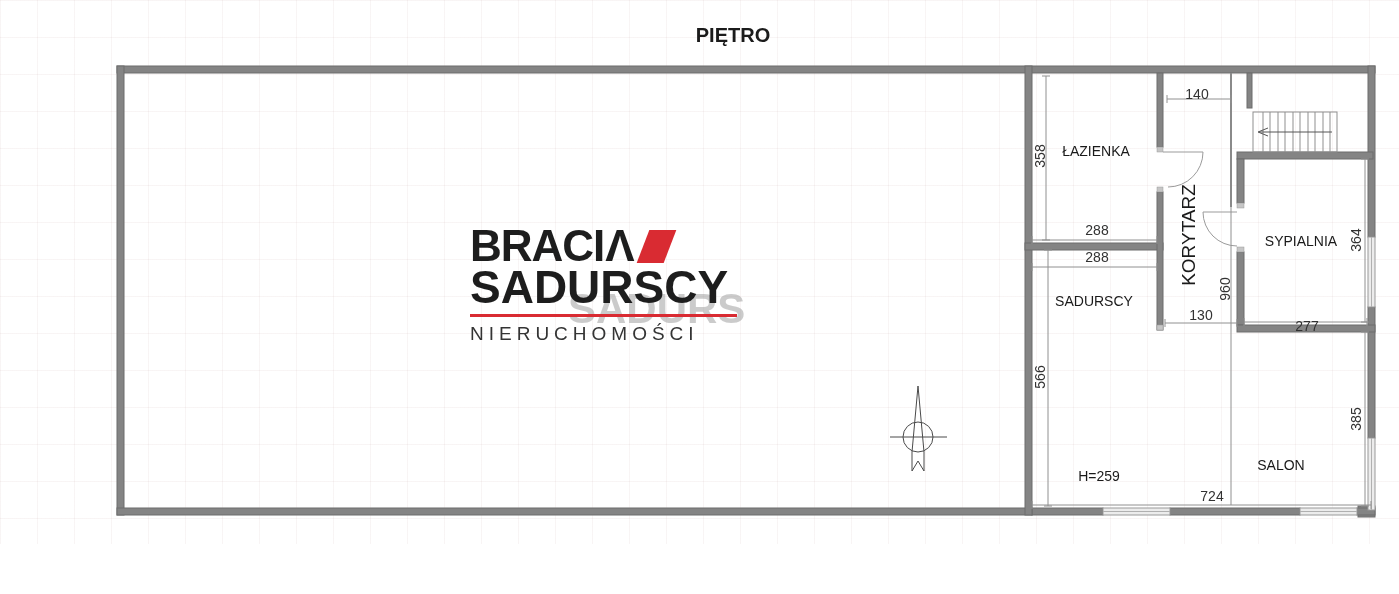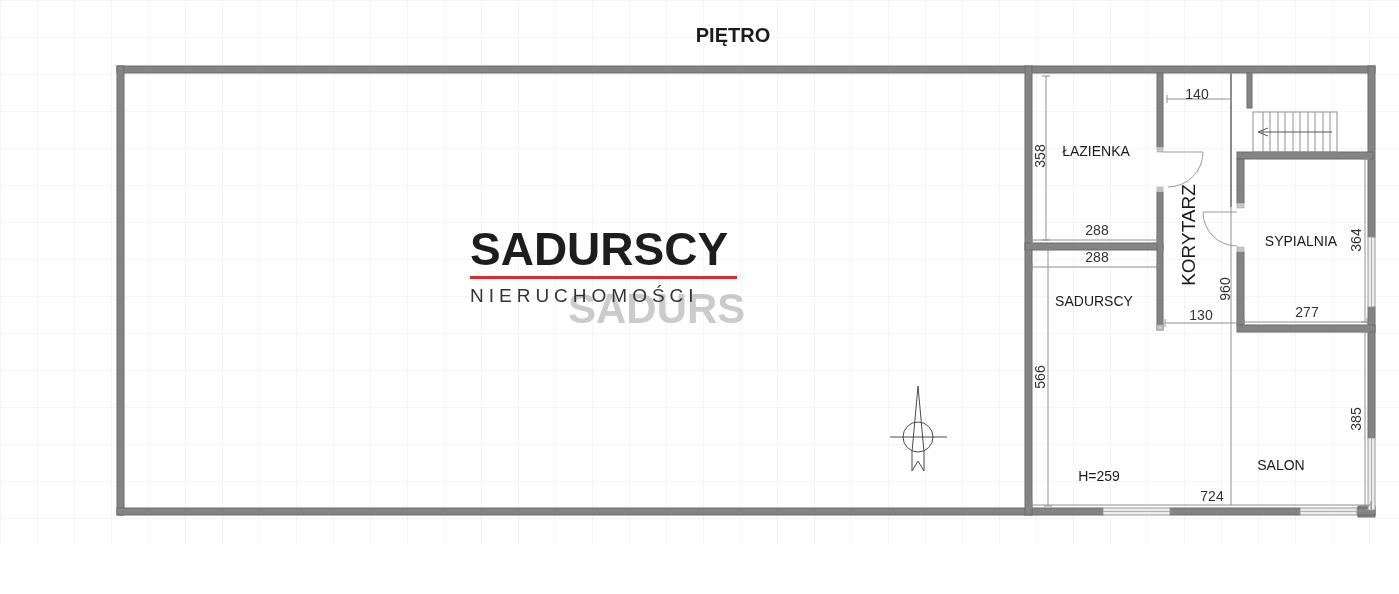--- a/index.html
+++ b/index.html
@@ -147,25 +147,30 @@
   <div class="lbl" style="left:1281px;top:465px;text-align:center;">SALON</div>
   <div class="lbl" style="left:1099px;top:476px;">H=259</div>
 
   <div class="dim rot" style="left:1040px;top:156px;">358</div>
   <div class="dim" style="left:1097px;top:230px;">288</div>
   <div class="dim" style="left:1097px;top:257px;">288</div>
   <div class="dim rot" style="left:1040px;top:377px;">566</div>
   <div class="dim" style="left:1197px;top:94px;">140</div>
   <div class="dim rot" style="left:1225px;top:289px;">960</div>
   <div class="dim" style="left:1201px;top:315px;">130</div>
-  <div class="dim" style="left:1307px;top:312px;">277</div>
+  <div class="dim" style="left:1307px;top:326px;">277</div>
   <div class="dim rot" style="left:1356px;top:240px;">364</div>
   <div class="dim rot" style="left:1356px;top:419px;">385</div>
   <div class="dim" style="left:1201px;top:496px;margin-left:11px;">724</div>
 
   <div class="logo">
     <div class="logo-ghost">SADURSCY</div>
+    <div class="logo-row1">
+      <span class="logo-word">BRACI</span>
+        <span class="logo-lambda">Λ</span>
+      <span class="logo-redshape"></span>
+    </div>
     <div class="logo-row2">SADURSCY</div>
     <div class="logo-rule"></div>
     <div class="logo-row3">NIERUCHOMOŚCI</div>
   </div>
 
 </div>
 
 </body></html>

